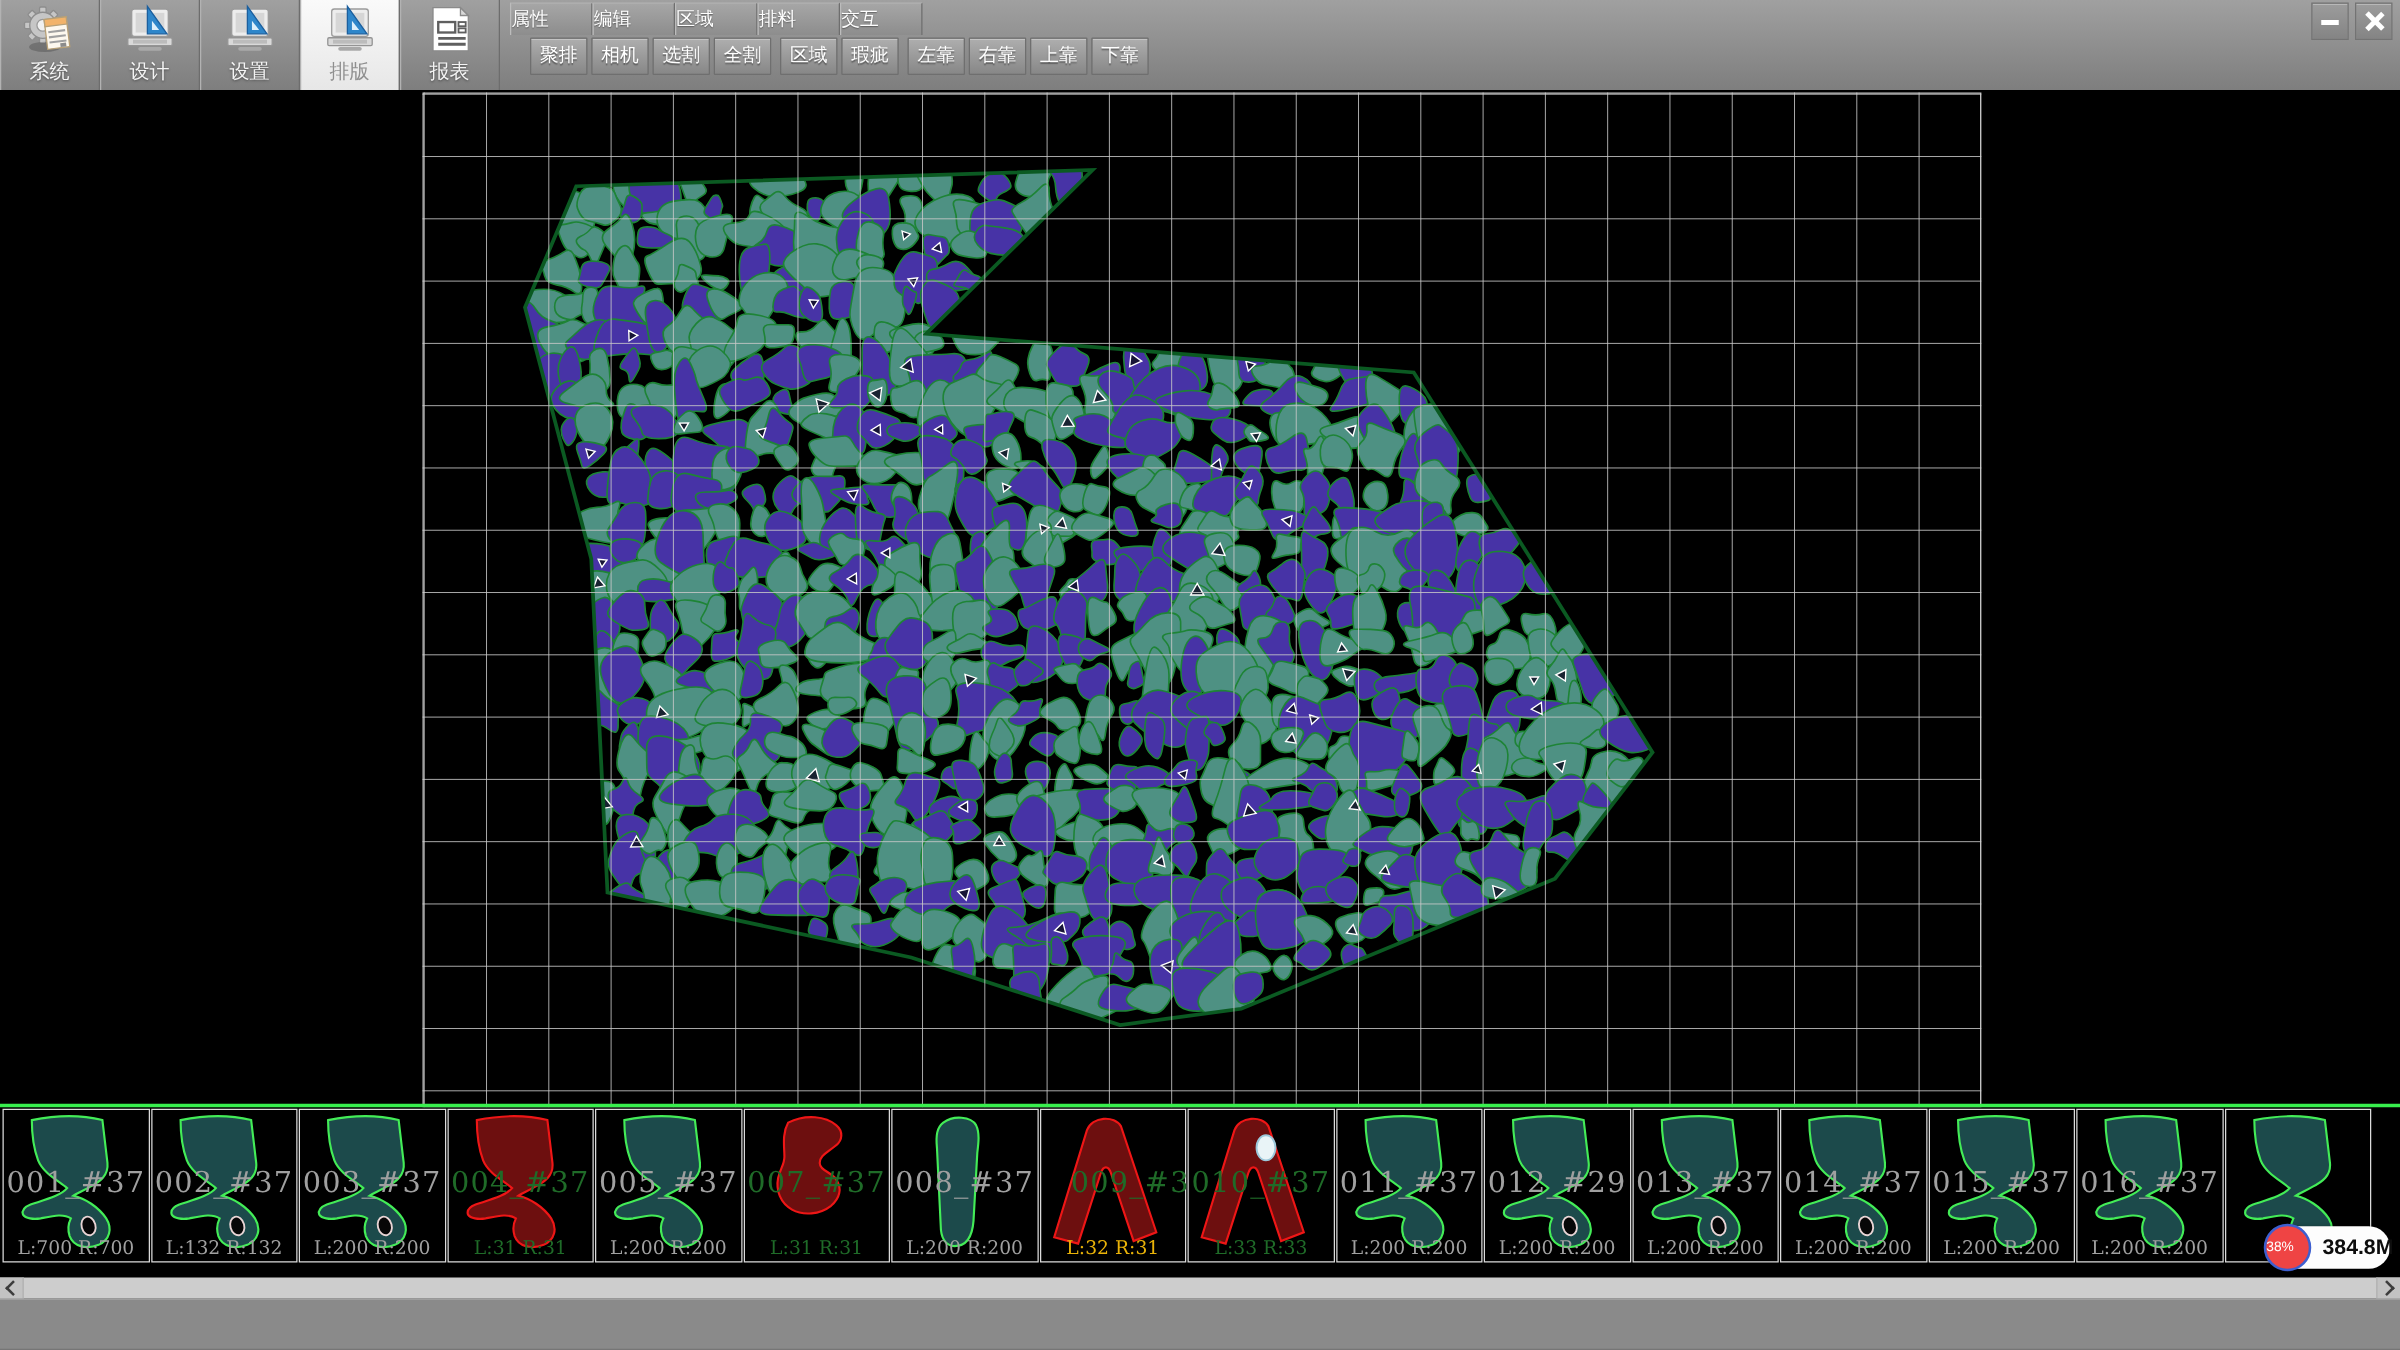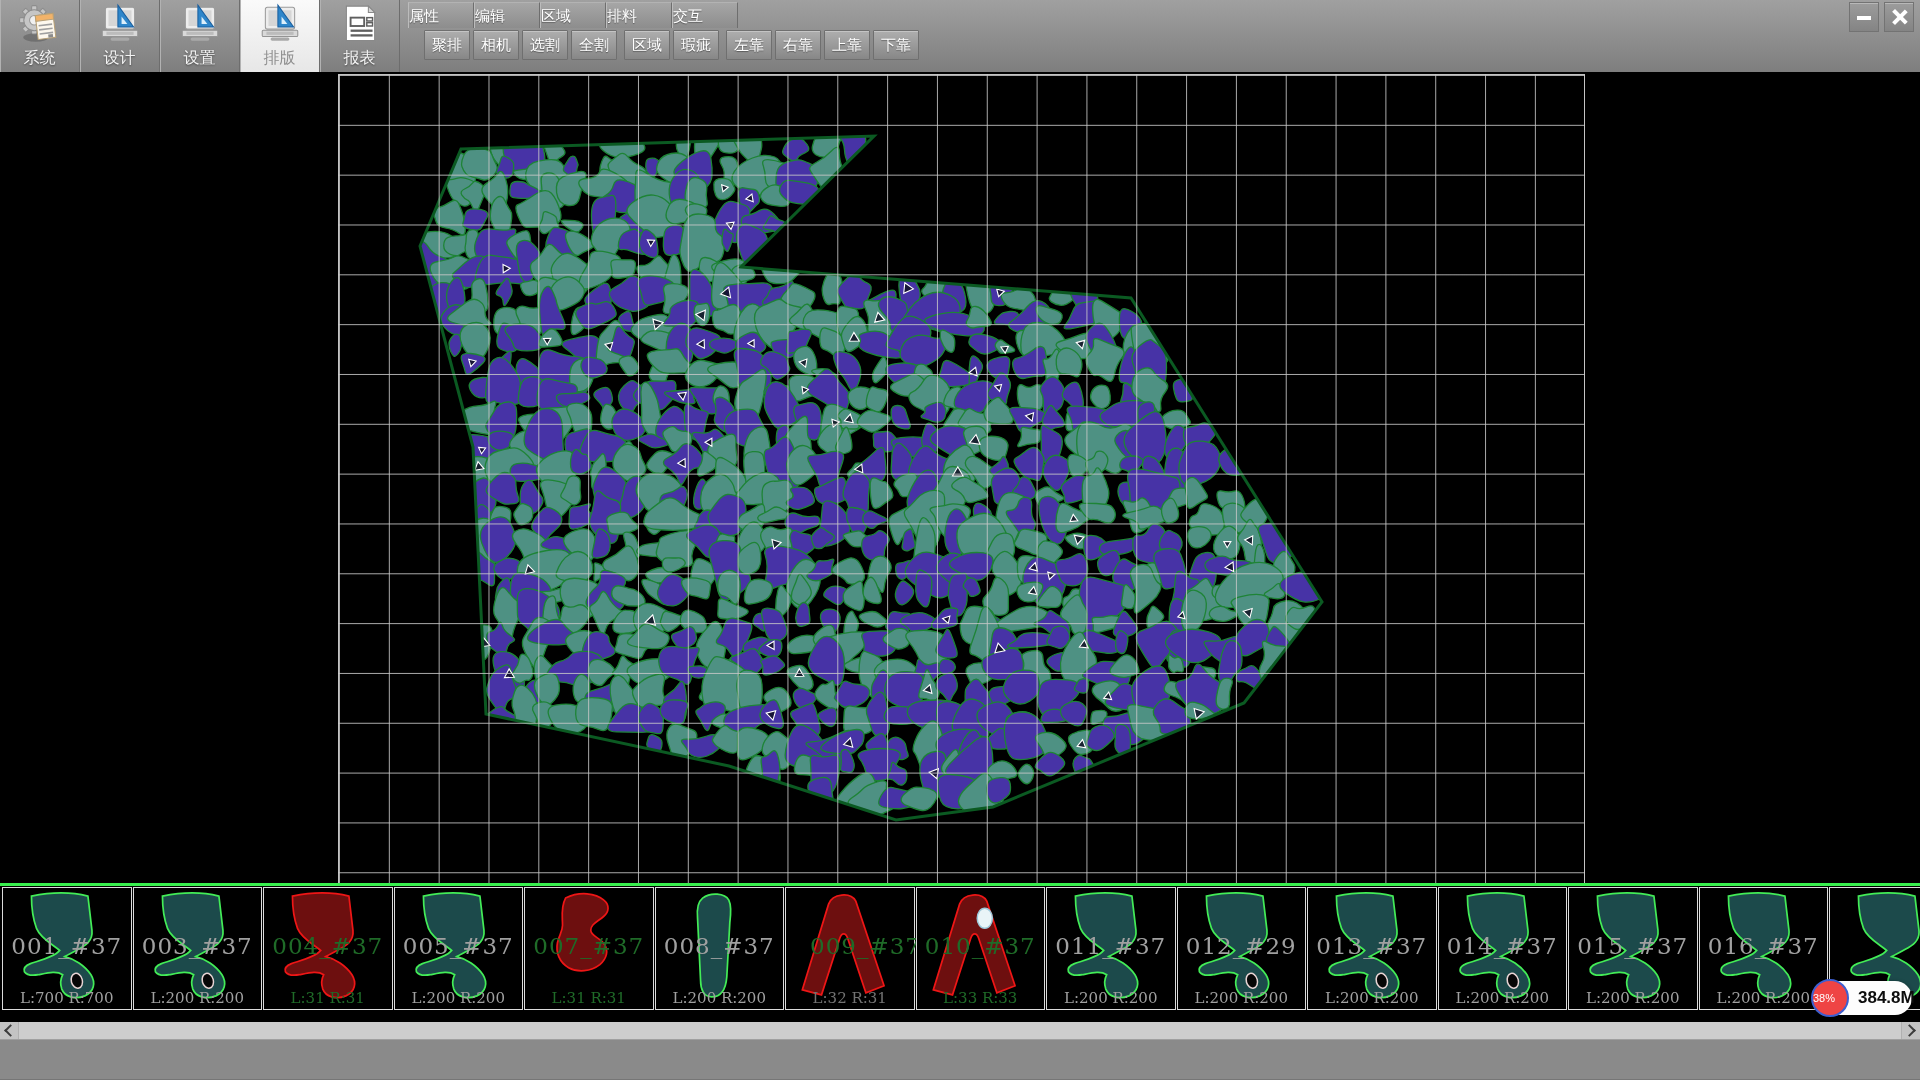--- a/index.html
+++ b/index.html
@@ -44,21 +44,21 @@
         background-image:linear-gradient(to right, rgba(200,200,200,.85) 1px, transparent 1px),
                          linear-gradient(to bottom, rgba(200,200,200,.85) 1px, transparent 1px);
         background-size:49.84px 49.84px;}
 
   
   #strip{position:absolute;top:883px;left:0;width:1920px;height:130px;}
   #strip-line{height:3px;}
   #cells{position:absolute;top:3px;left:0;width:1920px;height:127px;background:#000;
          display:flex;overflow:hidden;padding-left:2px;}
   .cell{position:relative;flex:0 0 115.5px;height:121px;margin:1px 1px 0 0;background:#000;
-        border:1.5px solid #dcdcdc;cursor:pointer;padding-left:12px;}
+        border:1.5px solid #dcdcdc;cursor:pointer;}
   .cell svg{position:absolute;left:0;top:0;width:100%;height:100%;}
   .th-name{position:absolute;top:50%;left:0;right:0;transform:translateY(-60%);text-align:center;
            font-family:"DejaVu Serif",serif;font-size:23px;letter-spacing:1px;white-space:nowrap;}
   .th-counts{position:absolute;bottom:2px;left:0;right:0;text-align:center;
            font-family:"DejaVu Serif",serif;font-size:15px;white-space:nowrap;}
 
   
   #badge{position:absolute;left:1812px;top:981px;width:100px;height:34px;background:#fdfdfd;
          border-radius:17px;box-shadow:0 1px 4px rgba(0,0,0,.4);z-index:6;}
   #badge .pc{position:absolute;left:-1px;top:-2px;width:38px;height:38px;border-radius:50%;
@@ -949,20 +949,28 @@
             <ellipse cx="65" cy="92" rx="5.5" ry="7.5" transform="rotate(-15 65 92)" fill="#070707" stroke="#e7d4d4" stroke-width="1.5"></ellipse>
           </svg>
           <div class="th-name" style="color: rgb(160, 160, 160);">001_#37</div>
           <div class="th-counts" style="color: rgb(160, 160, 160);">L:700 R:700</div>
         </div>
         <div class="cell">
           <svg viewBox="0 0 110 120" preserveAspectRatio="xMidYMid meet">
             <path d="M20,8 C45,3 64,5 76,8 L80,42 C81,52 74,57 66,61 C61,64 56,66 53,68 C62,70 73,77 79,86 C84,94 82,103 73,107 C63,111 53,108 50,100 C48,94 49,90 51,86 C45,82 37,84 27,86 C21,87 15,86 13,83 C12,80 14,77 19,75 C31,71 43,68 48,62 C41,56 29,50 25,40 C22,32 20,20 20,8 Z" fill="#1c4a4b" stroke="#43ec57" stroke-width="1.7"></path>
             <ellipse cx="65" cy="92" rx="5.5" ry="7.5" transform="rotate(-15 65 92)" fill="#070707" stroke="#e7d4d4" stroke-width="1.5"></ellipse>
           </svg>
+          <div class="th-name" style="color: rgb(160, 160, 160);">002_#37</div>
+          <div class="th-counts" style="color: rgb(160, 160, 160);">L:132 R:132</div>
+        </div>
+        <div class="cell">
+          <svg viewBox="0 0 110 120" preserveAspectRatio="xMidYMid meet">
+            <path d="M20,8 C45,3 64,5 76,8 L80,42 C81,52 74,57 66,61 C61,64 56,66 53,68 C62,70 73,77 79,86 C84,94 82,103 73,107 C63,111 53,108 50,100 C48,94 49,90 51,86 C45,82 37,84 27,86 C21,87 15,86 13,83 C12,80 14,77 19,75 C31,71 43,68 48,62 C41,56 29,50 25,40 C22,32 20,20 20,8 Z" fill="#1c4a4b" stroke="#43ec57" stroke-width="1.7"></path>
+            <ellipse cx="65" cy="92" rx="5.5" ry="7.5" transform="rotate(-15 65 92)" fill="#070707" stroke="#e7d4d4" stroke-width="1.5"></ellipse>
+          </svg>
           <div class="th-name" style="color: rgb(160, 160, 160);">003_#37</div>
           <div class="th-counts" style="color: rgb(160, 160, 160);">L:200 R:200</div>
         </div>
         <div class="cell">
           <svg viewBox="0 0 110 120" preserveAspectRatio="xMidYMid meet">
             <path d="M20,8 C45,3 64,5 76,8 L80,42 C81,52 74,57 66,61 C61,64 56,66 53,68 C62,70 73,77 79,86 C84,94 82,103 73,107 C63,111 53,108 50,100 C48,94 49,90 51,86 C45,82 37,84 27,86 C21,87 15,86 13,83 C12,80 14,77 19,75 C31,71 43,68 48,62 C41,56 29,50 25,40 C22,32 20,20 20,8 Z" fill="#6d0f0f" stroke="#ee1616" stroke-width="1.7"></path>
           </svg>
           <div class="th-name" style="color: rgb(31, 107, 40);">004_#37</div>
           <div class="th-counts" style="color: rgb(31, 107, 40);">L:31 R:31</div>
         </div>
@@ -985,21 +993,21 @@
             <path d="M38,10 C46,4 60,5 64,12 C67,18 66,26 65,34 L62,88 C61,101 56,108 47,108 C39,108 36,100 36,92 L33,30 C32,20 33,14 38,10 Z" fill="#1c4a4b" stroke="#43ec57" stroke-width="1.7"></path>
           </svg>
           <div class="th-name" style="color: rgb(160, 160, 160);">008_#37</div>
           <div class="th-counts" style="color: rgb(160, 160, 160);">L:200 R:200</div>
         </div>
         <div class="cell">
           <svg viewBox="0 0 110 120" preserveAspectRatio="xMidYMid meet">
             <path d="M8,101 L34,16 C38,5 56,4 61,13 L89,97 L71,104 L53,50 C51,44 47,44 45,50 L27,106 Z" fill="#6d0f0f" stroke="#ee1616" stroke-width="1.7"></path>
           </svg>
           <div class="th-name" style="color: rgb(31, 107, 40); margin-left: 24px;">009_#37</div>
-          <div class="th-counts" style="color: #737373;">L:32 R:31</div>
+          <div class="th-counts" style="color: #eab308;">L:32 R:31</div>
         </div>
         <div class="cell">
           <svg viewBox="0 0 110 120" preserveAspectRatio="xMidYMid meet">
             <path d="M8,101 L34,16 C38,5 56,4 61,13 L89,97 L71,104 L53,50 C51,44 47,44 45,50 L27,106 Z" fill="#6d0f0f" stroke="#ee1616" stroke-width="1.7"></path>
             <ellipse cx="59" cy="30" rx="7.5" ry="10" fill="#e9f4f7" stroke="#9cc8da" stroke-width="1.5"></ellipse>
           </svg>
           <div class="th-name" style="color: rgb(31, 107, 40);">010_#37</div>
           <div class="th-counts" style="color: rgb(31, 107, 40);">L:33 R:33</div>
         </div>
         <div class="cell">

